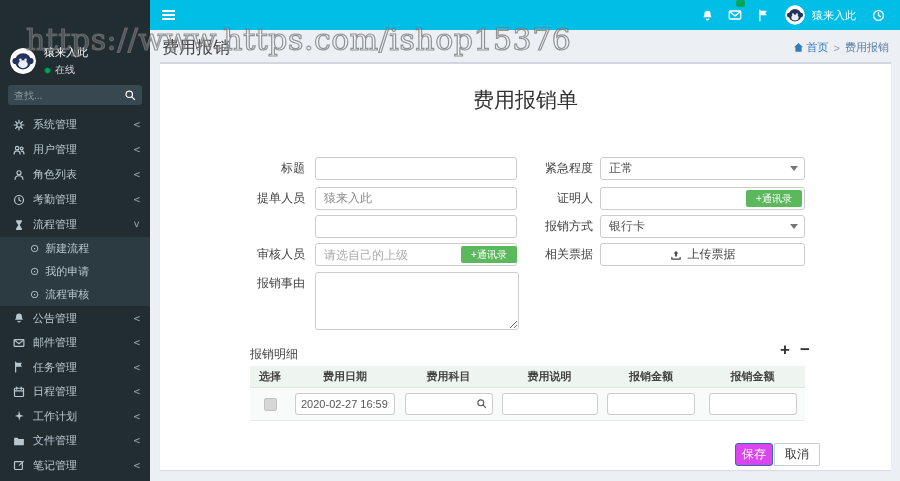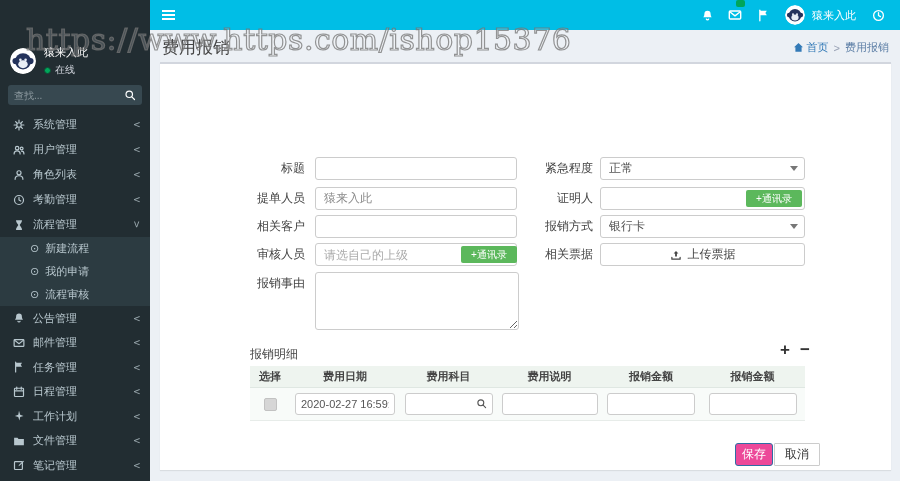--- a/index.html
+++ b/index.html
@@ -96,21 +96,21 @@
   .dt-head .dc { font-size:11px; font-weight:bold; color:#444; text-align:center; }
   .dt-row { display:flex; background:#f8fbf9; height:33px; align-items:center; border-bottom:1px solid #e7ece9; }
   .dc0{width:40px;} .dc1{width:110px;} .dc2{width:97px;} .dc3{width:105px;} .dc4{width:98px;} .dc5{width:105px;}
   .dc { display:flex; justify-content:center; align-items:center; }
   .cellin { height:22px; border:1px solid #ccc; border-radius:3px; background:#fff; font-size:11px; color:#555;
             padding:0 5px; outline:none; font-family:"Liberation Sans","DejaVu Sans",sans-serif; }
   .chk { width:13px; height:13px; background:#d6d6d6; border:1px solid #c2c2c2; border-radius:2px; cursor:pointer; }
   .subj-wrap { position:relative; }
   .subj-wrap .svgi { position:absolute; right:6px; top:5px; color:#555; cursor:pointer; }
 
-  .btn-save { position:absolute; left:575px; top:379px; height:23px; padding:0 6px; background:#ec4899;
+  .btn-save { position:absolute; left:575px; top:379px; height:23px; padding:0 6px; background:#d946ef;
               border:1px solid #2e6da4; border-radius:3px; color:#fff; font-size:12px; cursor:pointer; }
   .btn-cancel { position:absolute; left:614px; top:379px; height:23px; padding:0 10px; background:#fff;
                 border:1px solid #ccc; border-radius:1px; color:#333; font-size:12px; cursor:pointer; }
 
   .svgi { display:inline-flex; line-height:0; }
   .svgi svg { stroke:currentColor; fill:none; stroke-width:1.6; stroke-linecap:round; stroke-linejoin:round; }
   .svgi svg .f { fill:currentColor; stroke:none; }
 </style>
 </head>
 <body>
@@ -340,33 +340,33 @@
           <path class="f" d="M8 1.5L1.5 7.5h2V14h9V7.5h2z"></path>
         </svg>
       </span>
     <span>首页</span>
     <span class="bc-sep">&gt;</span>
     <span class="bc-cur">费用报销</span>
   </span>
 </div>
 
 <div class="box">
+  <div class="form-title">费用报销单</div>
 
   <span class="flabel l" style="top:93px">标题</span>
   <input class="finput" style="top: 93px;">
   <span class="flabel r" style="top:93px">紧急程度</span>
   <div class="fselect" style="top:93px"><span>正常</span><span class="caret"></span></div>
 
   <span class="flabel l" style="top:123px">提单人员</span>
   <input class="finput" style="top: 123px; color: rgb(138, 138, 138);" value="猿来入此">
   <span class="flabel r" style="top:123px">证明人</span>
   <input class="finput r" style="top: 123px;">
   <button class="btn-contacts" style="left:586px;top:126px">+通讯录</button>
 
-  <span class="flabel l" style="top:151px">相关客户</span>
   <input class="finput" style="top: 151px;">
   <span class="flabel r" style="top:151px">报销方式</span>
   <div class="fselect" style="top:151px"><span>银行卡</span><span class="caret"></span></div>
 
   <span class="flabel l" style="top:179px">审核人员</span>
   <input class="finput" style="top: 179px;" placeholder="请选自己的上级">
   <button class="btn-contacts" style="left:301px;top:182px">+通讯录</button>
   <span class="flabel r" style="top:179px">相关票据</span>
   <div class="btn-upload" style="top:179px">
     <span class="svgi">

